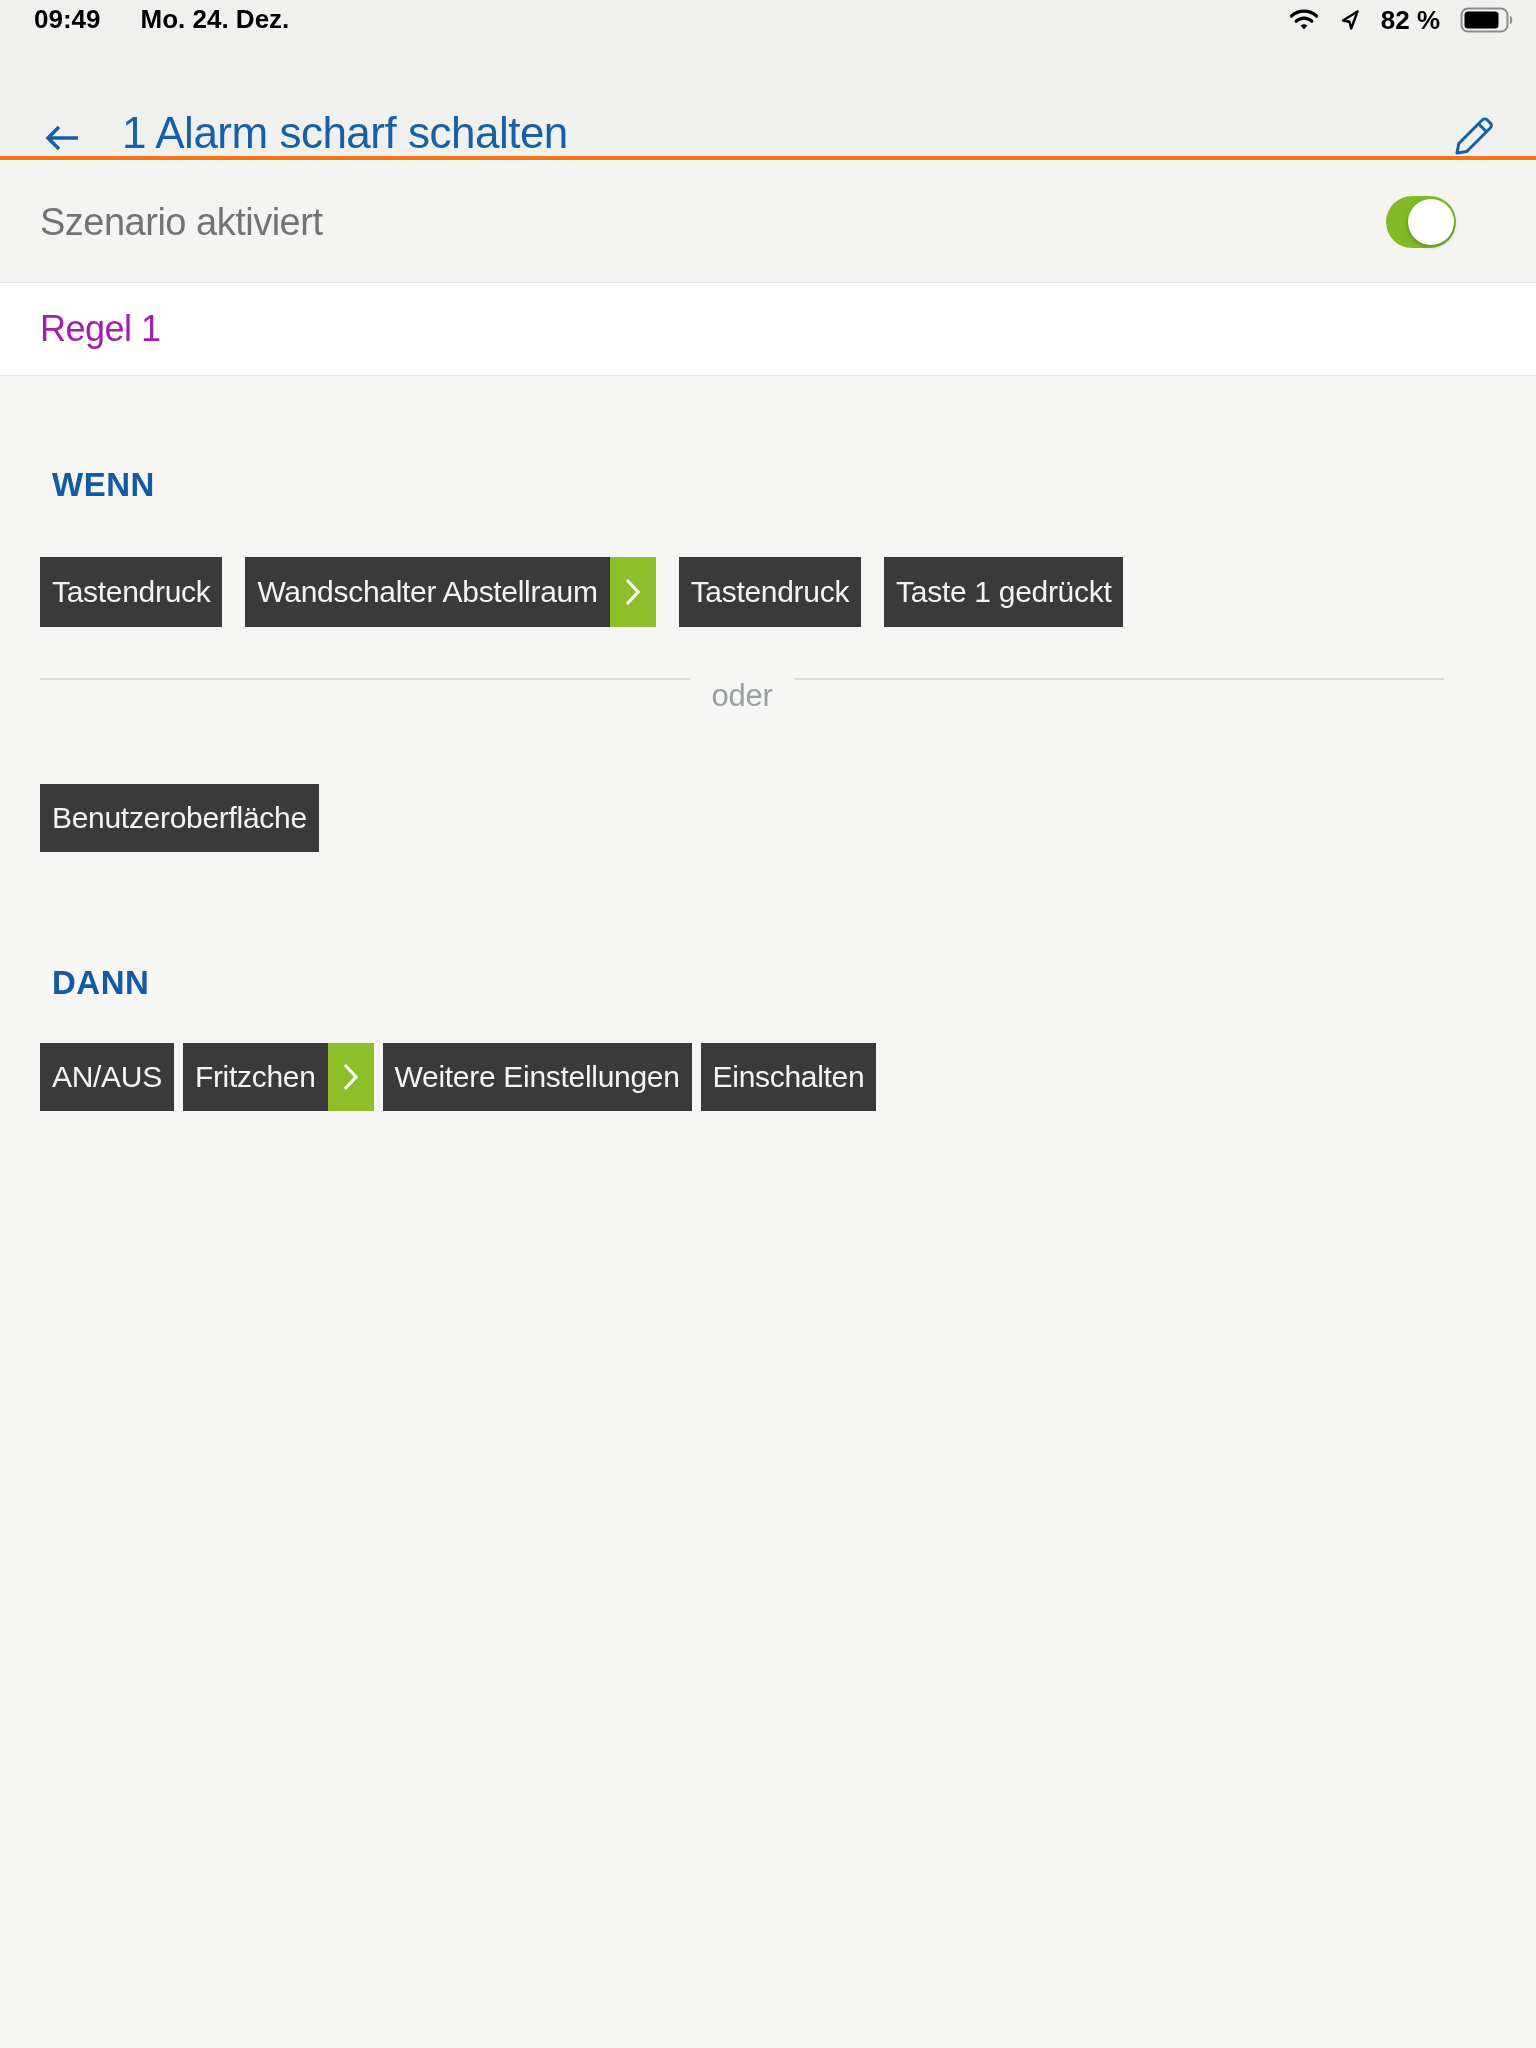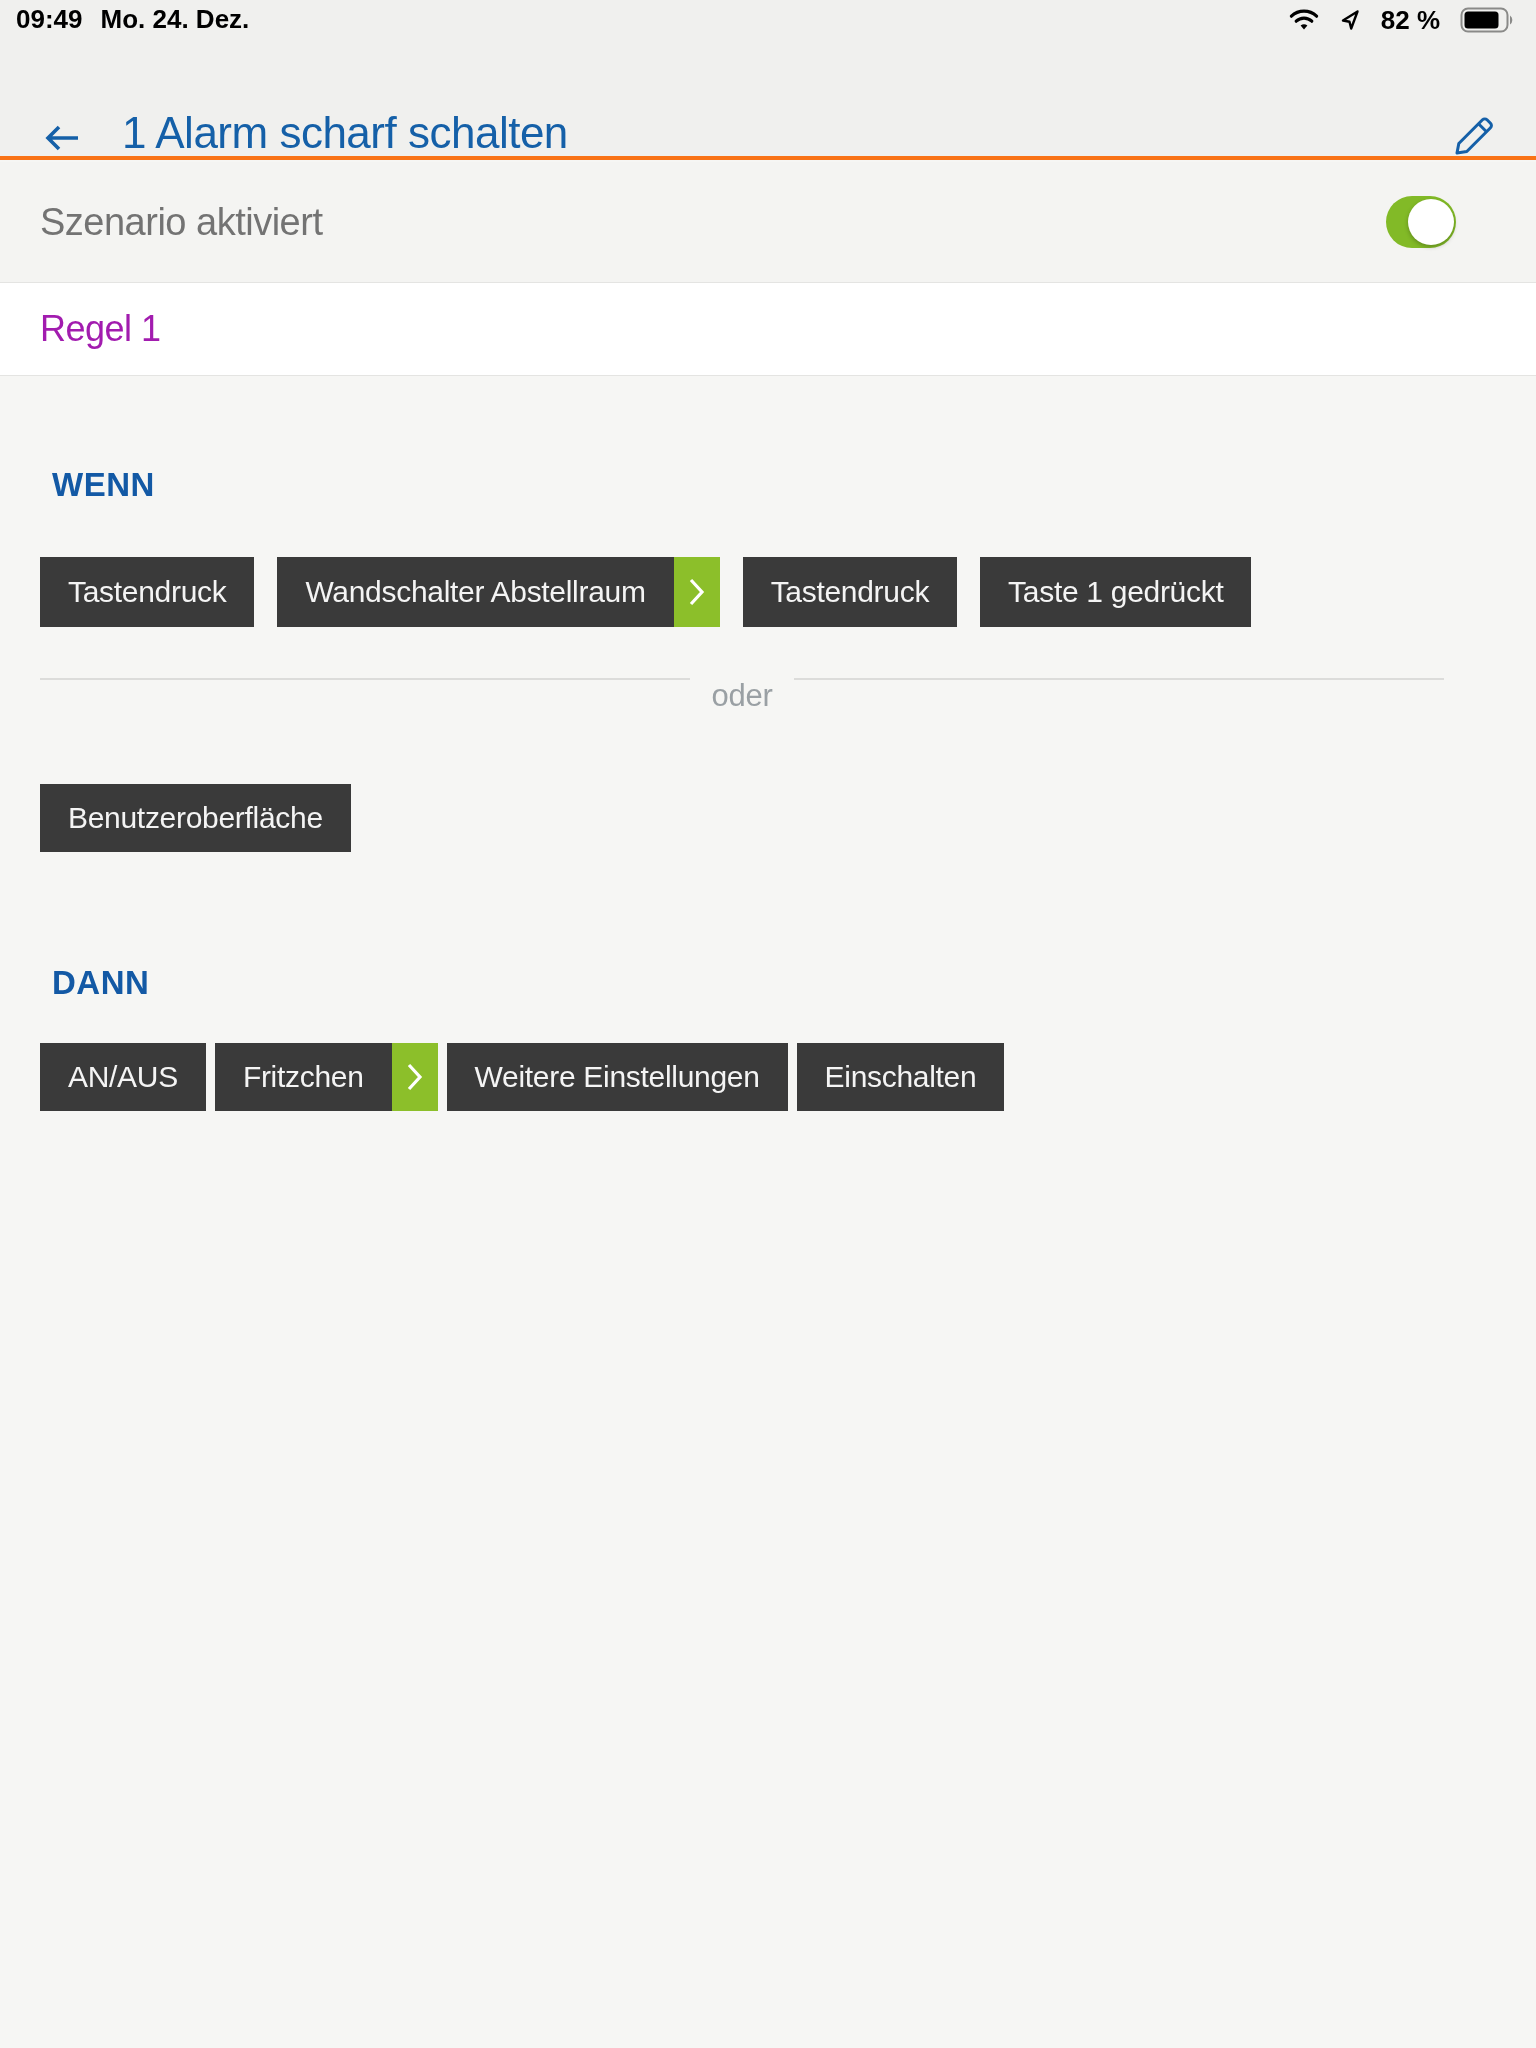--- a/index.html
+++ b/index.html
@@ -10,21 +10,21 @@
     background: #f6f6f4; overflow: hidden;
   }
 
   
   .statusbar {
     position: absolute; top: 0; left: 0; right: 0; height: 40px;
     background: #f0f0ee; color: #000;
     display: flex; align-items: center;
     font-size: 26px; font-weight: bold;
   }
-  .sb-left { position: absolute; left: 16px; top: 4px; display: flex; gap: 18px; }
+  .sb-left { position: absolute; left: 34px; top: 4px; display: flex; gap: 40px; }
   .sb-right { position: absolute; right: 22px; top: 0; height: 40px; display: flex; align-items: center; gap: 20px; }
   .sb-icon { display: inline-flex; align-items: center; }
 
   
   .header {
     position: absolute; top: 40px; left: 0; right: 0; height: 120px;
     background: #f0f0ee; border-bottom: 4px solid #f97316;
   }
   .back-btn { position: absolute; left: 42px; top: 76px; width: 40px; height: 44px; cursor: pointer; }
   .page-title {
@@ -70,21 +70,21 @@
   .chip-row { position: absolute; left: 40px; right: 40px; display: flex; }
   .row-wenn { top: 557px; gap: 23px; }
   .row-or   { top: 784px; gap: 23px; }
   .row-dann { top: 1043px; gap: 9px; }
   .chip {
     height: 70px; display: inline-flex; align-items: stretch;
     background: #3a3a3a; cursor: pointer; flex: 0 0 auto;
   }
   .row-or .chip, .row-dann .chip { height: 68px; }
   .chip-label {
-    display: flex; align-items: center; padding: 0 28px;
+    display: flex; align-items: center; padding: 0 12px;
     color: #f4f4f4; font-size: 30px; font-weight: 300; letter-spacing: -0.3px;
     white-space: nowrap;
   }
   .chip-chevron {
     width: 46px; background: #8cbf2a;
     display: flex; align-items: center; justify-content: center;
   }
 
   
   .divider {

